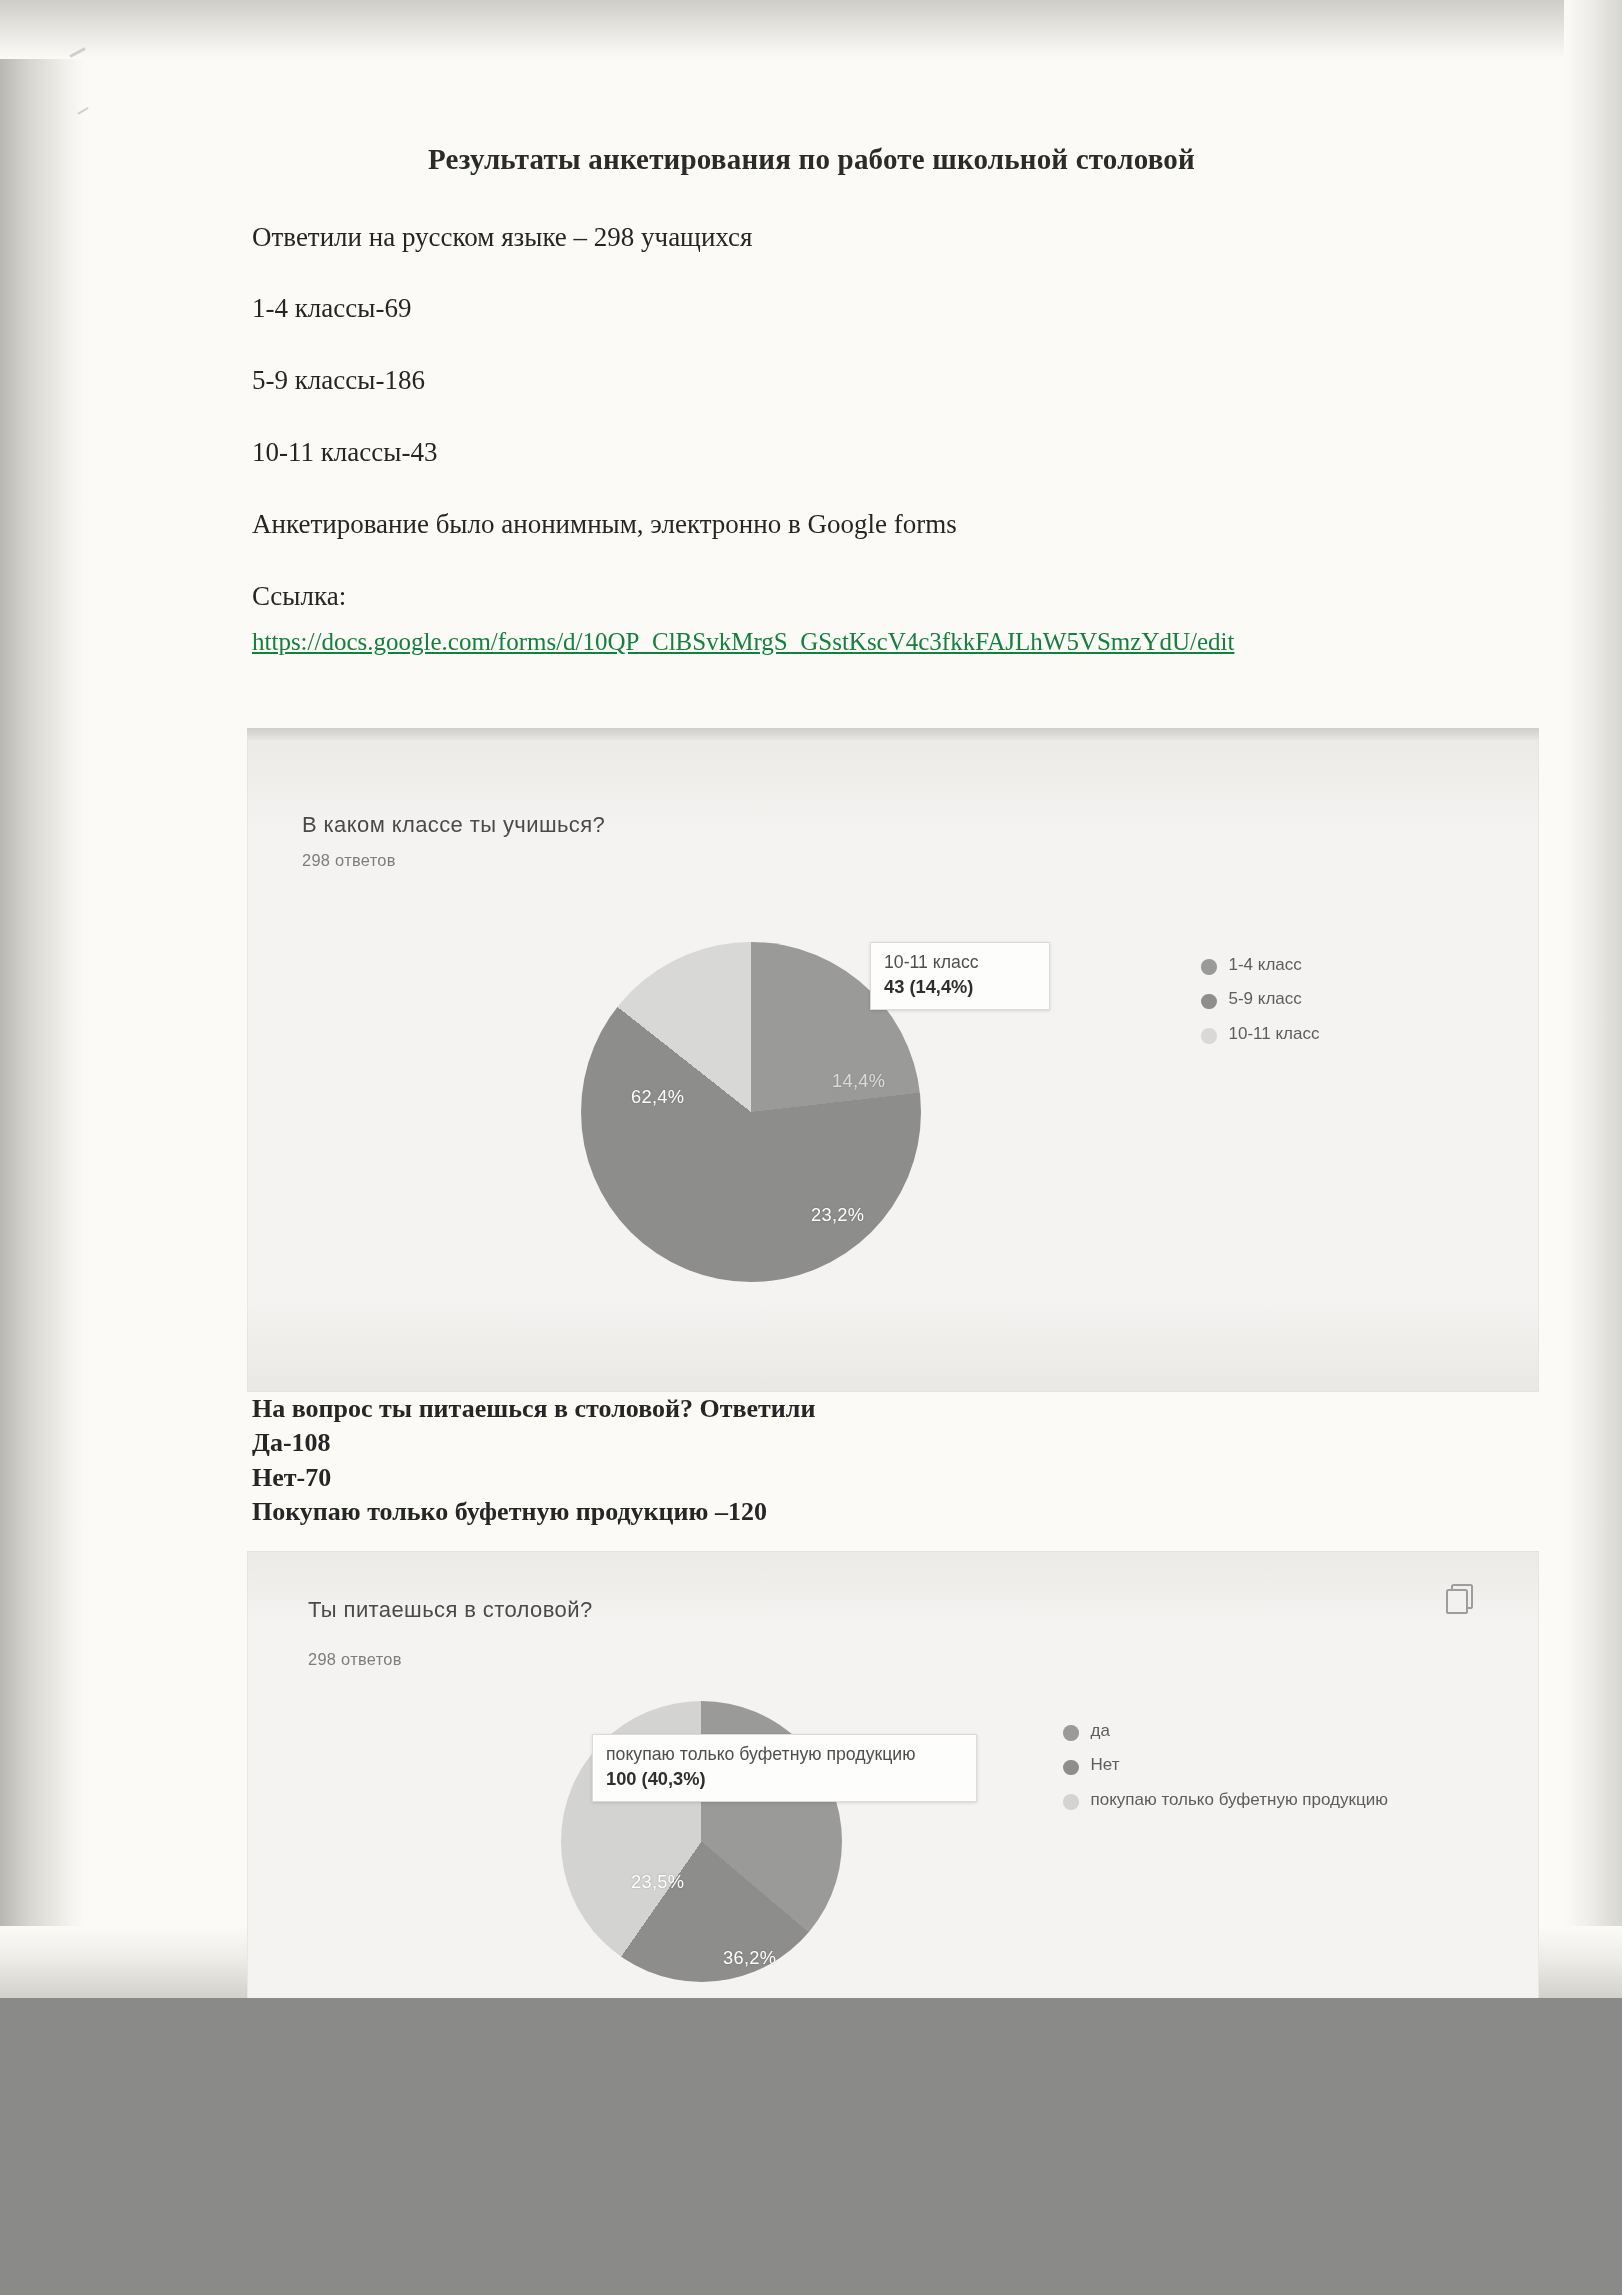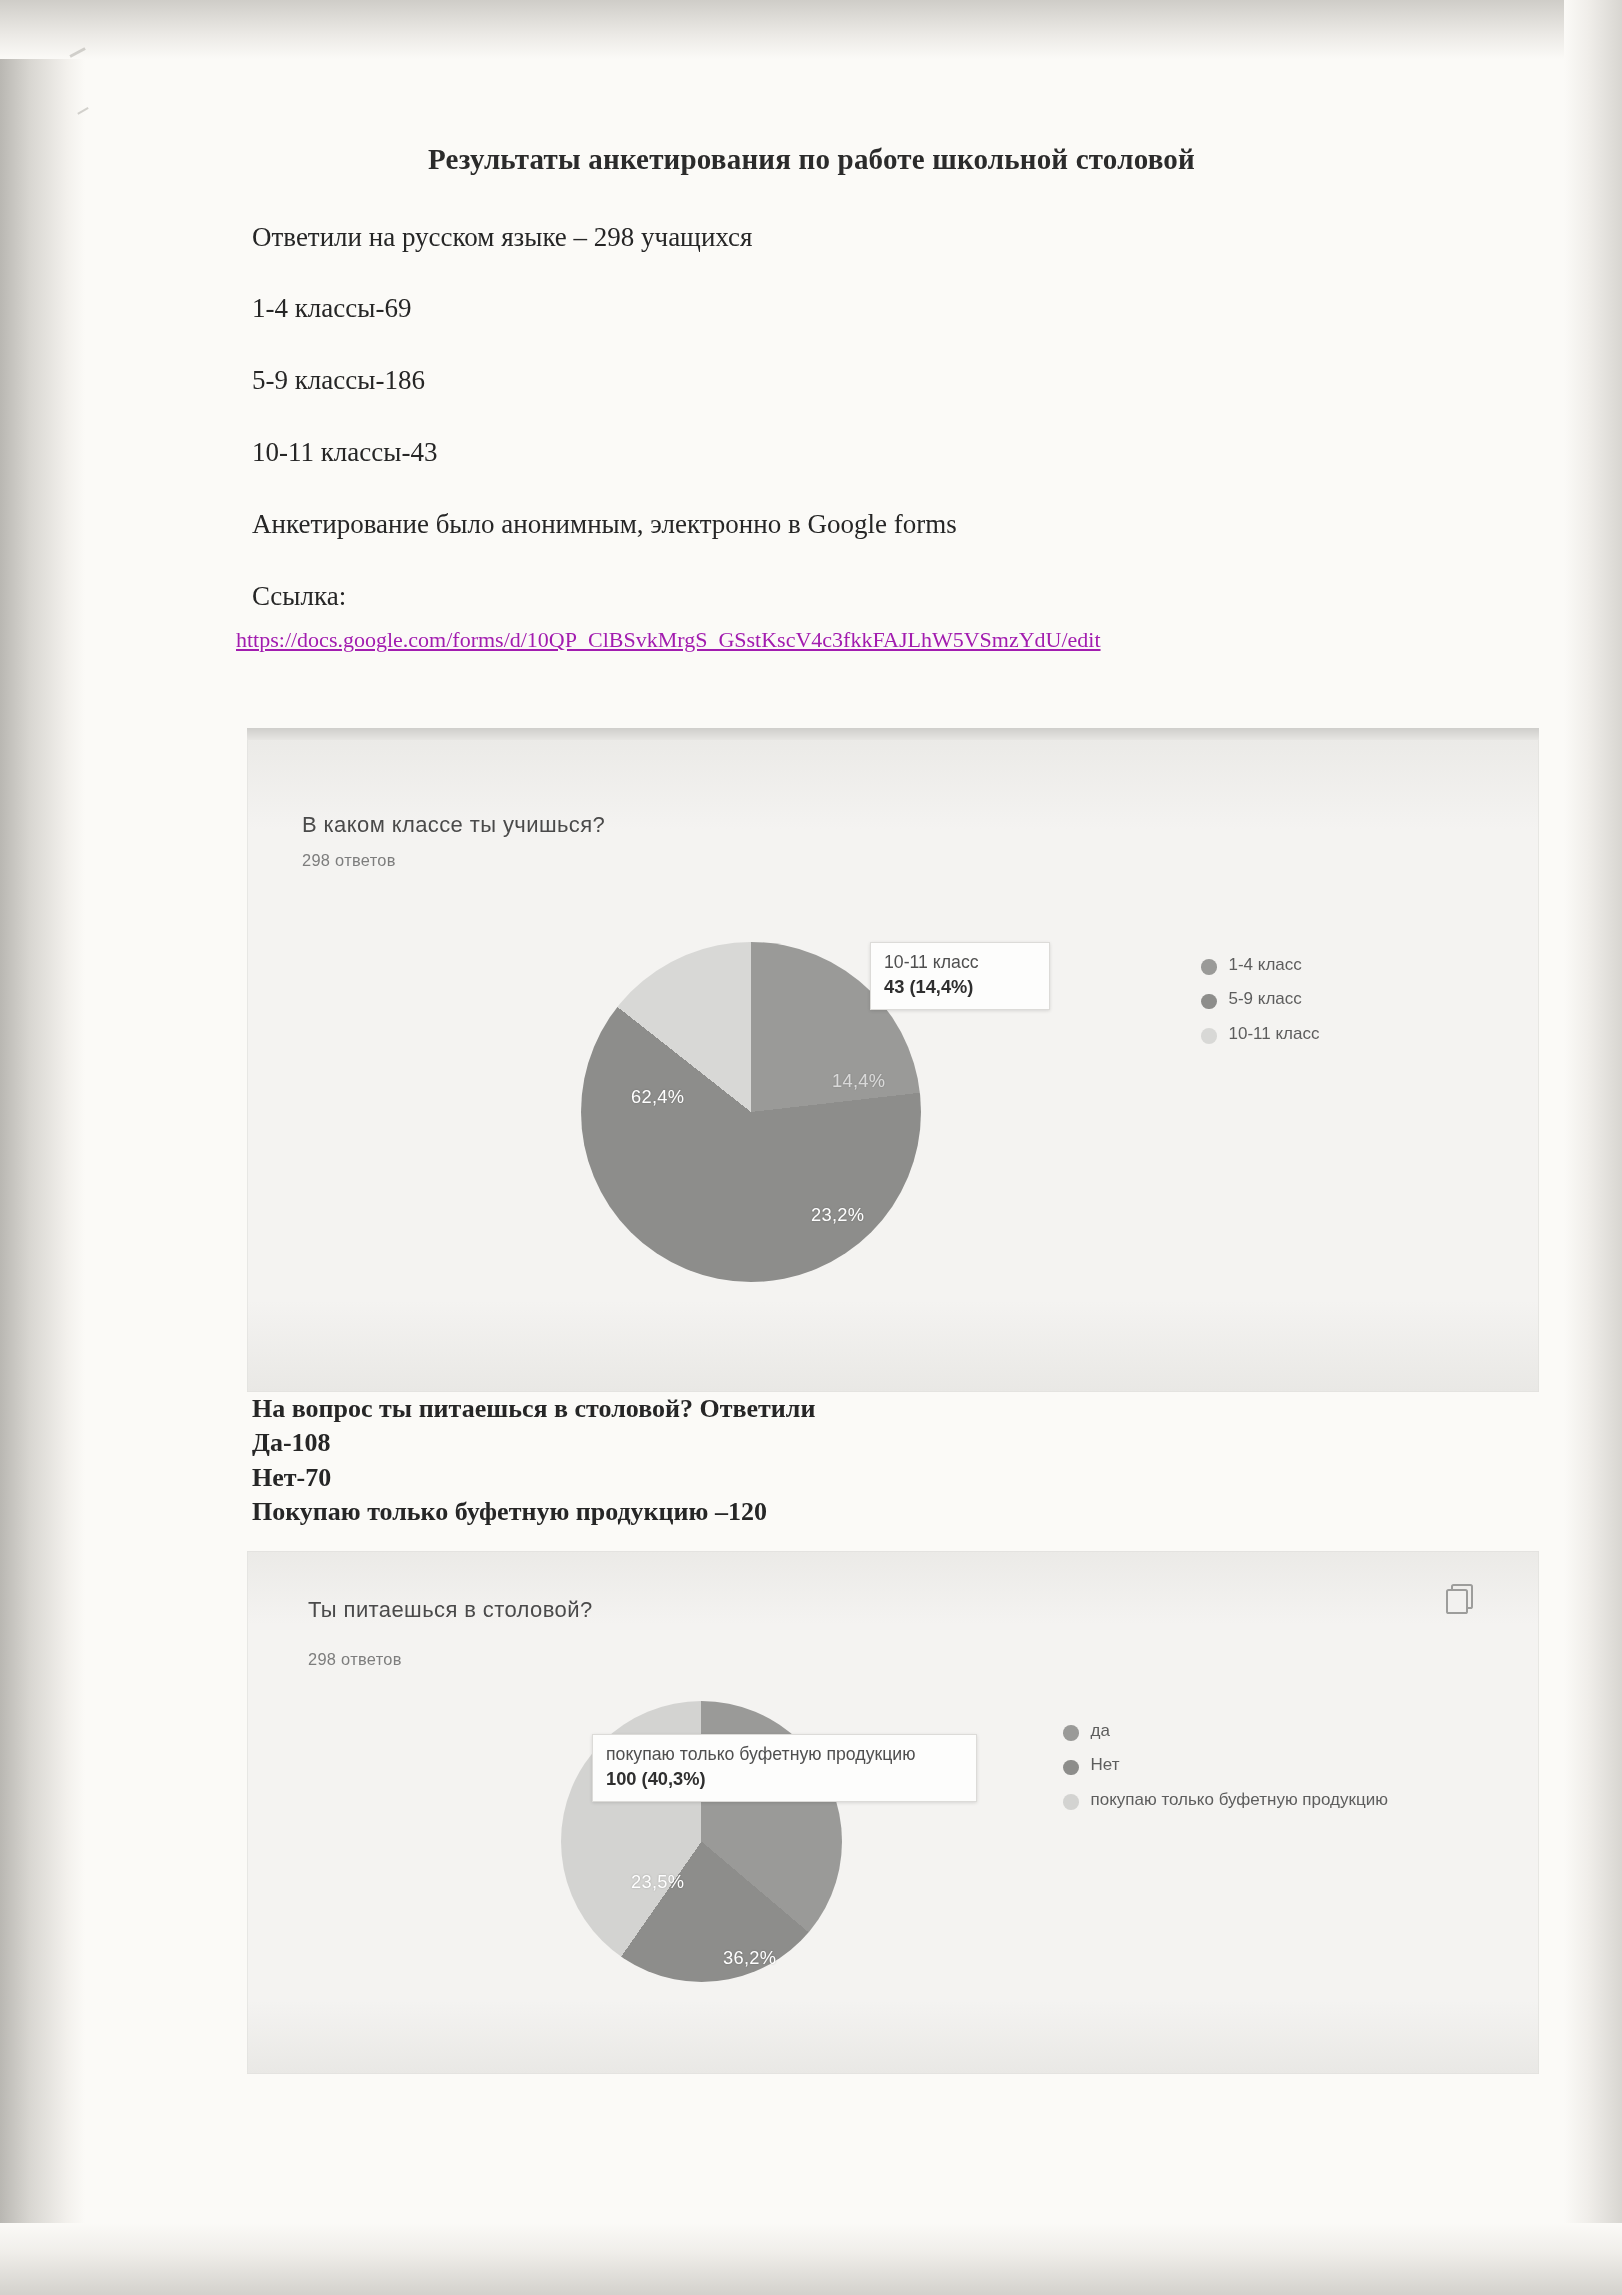--- a/index.html
+++ b/index.html
@@ -6,21 +6,21 @@
     margin: 0;
     padding: 0;
     background: #8a8a88;
   }
   body {
     font-family: "Liberation Serif", serif;
   }
   .page {
     position: relative;
     width: 1623px;
-    height: 2295px;
+    height: 1998px;
     margin: 0 auto;
     background: #fbfaf7;
     overflow: hidden;
   }
   
   .scan-shade-left {
     position: absolute;
     left: 0; top: 0;
     width: 85px; height: 100%;
     background: linear-gradient(to right, #b9b7b2 0%, #d8d6d1 35%, #f3f1ed 80%, #fbfaf7 100%);
@@ -75,23 +75,23 @@
   .para {
     position: absolute;
     left: 252px;
     font-size: 27px;
     color: #262626;
     white-space: nowrap;
   }
 
   .link {
     position: absolute;
-    left: 236px;
-    font-size: 22px;
-    color: #a21caf;
+    left: 252px;
+    font-size: 25px;
+    color: #15803d;
     text-decoration: underline;
     word-break: break-all;
     width: 1283px;
     line-height: 1.18;
   }
 
   
   .forms-card {
     position: absolute;
     background: #f2f1ef;

